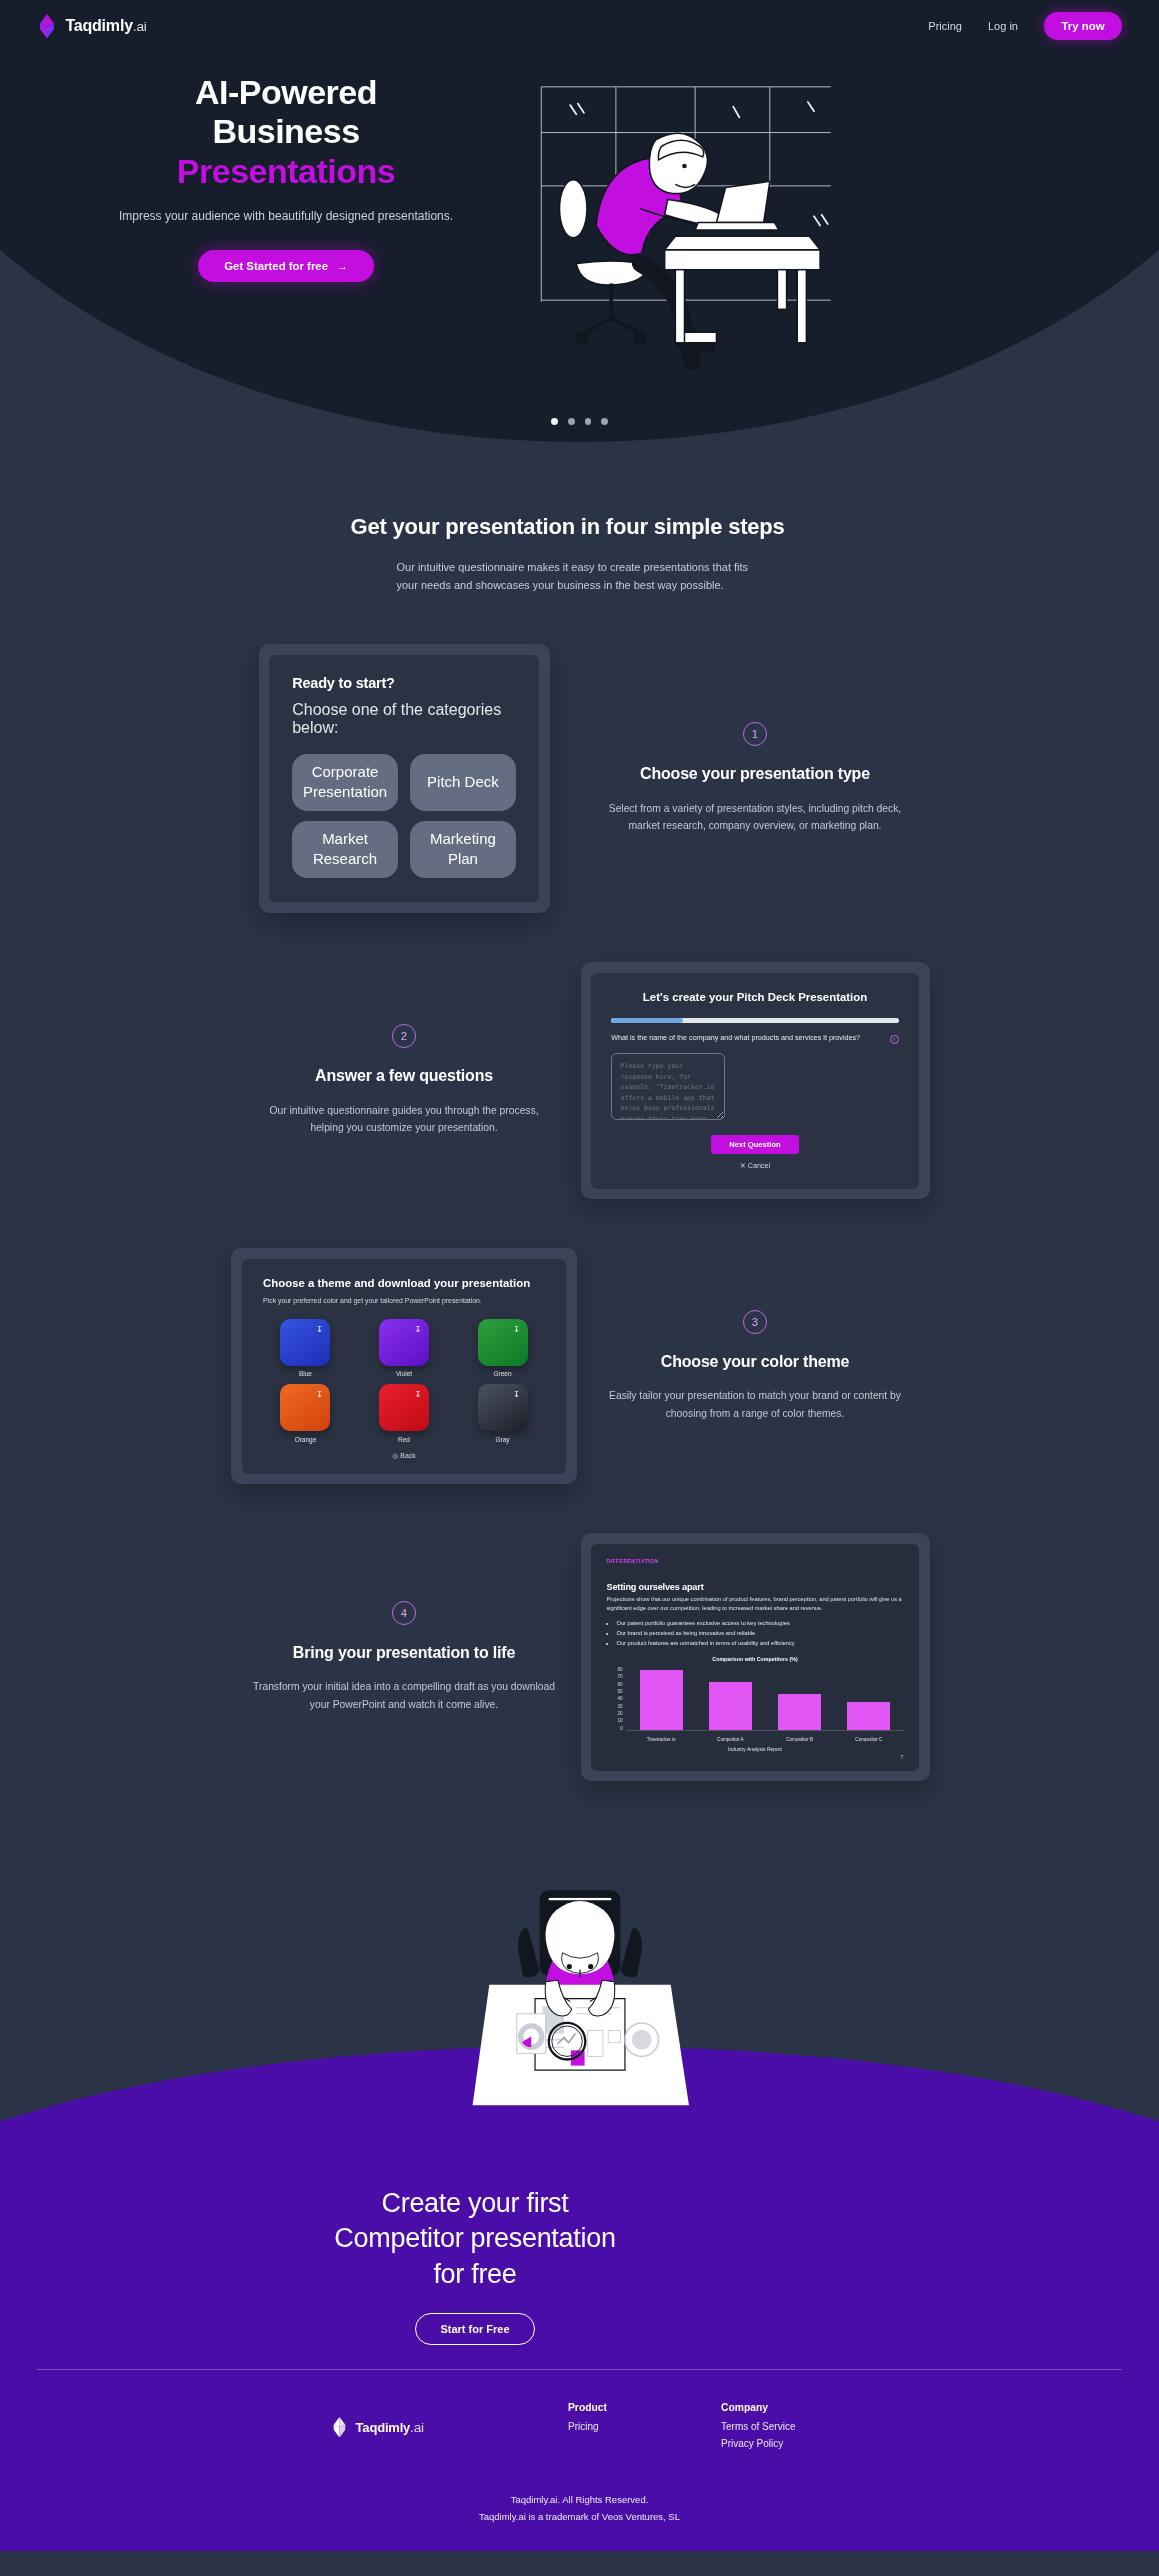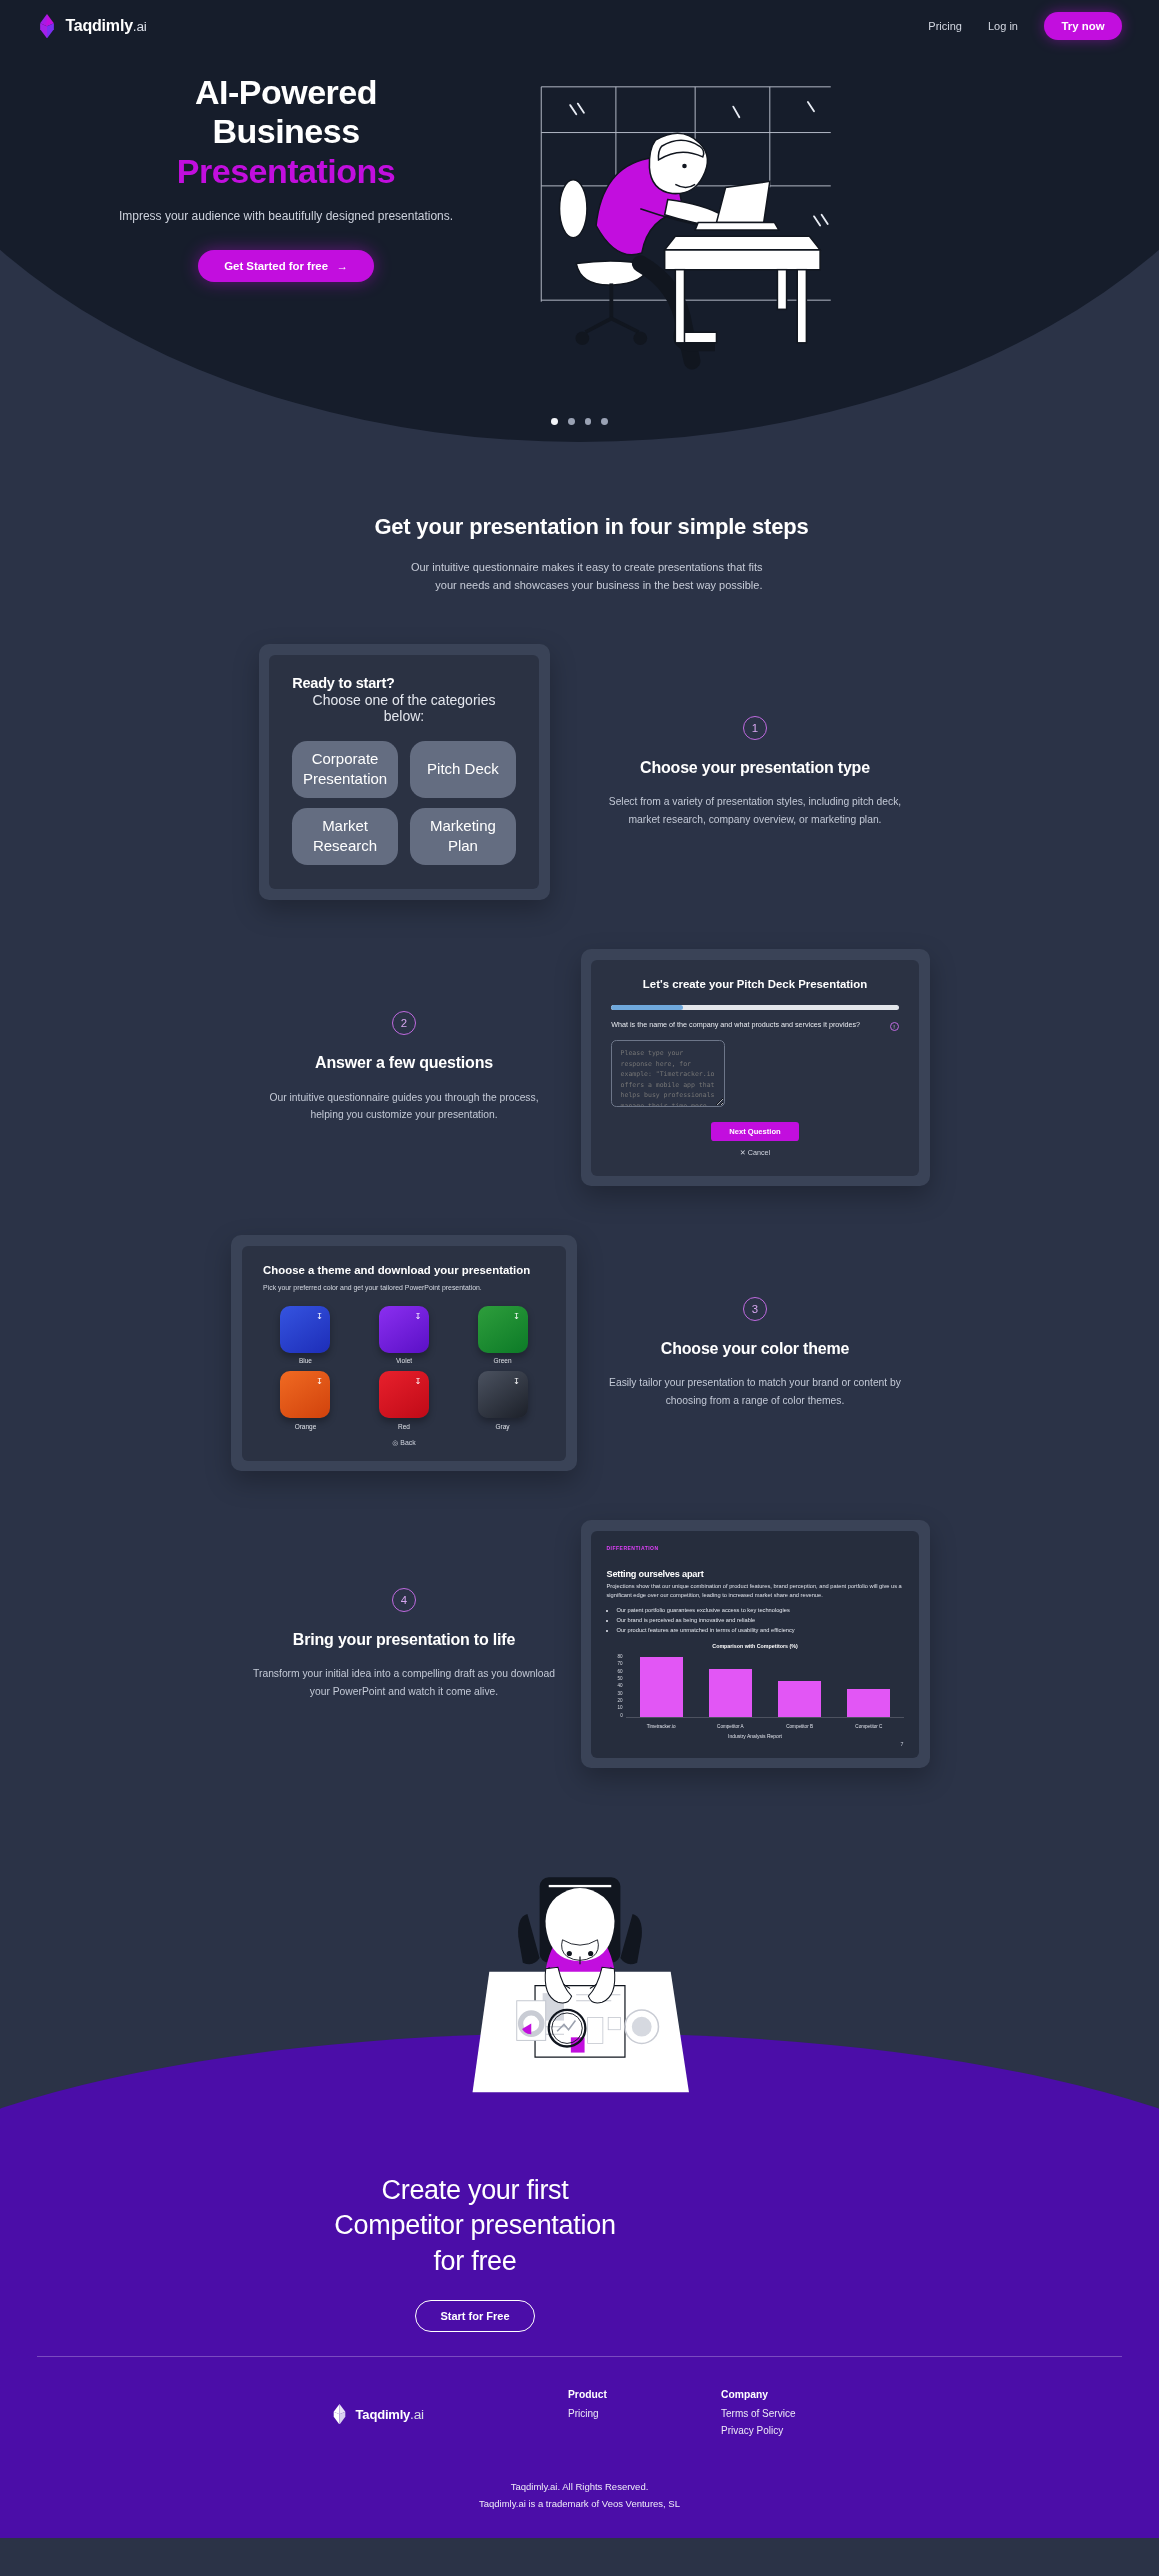--- a/index.html
+++ b/index.html
@@ -49,21 +49,21 @@
     padding:10px 26px; font-size:11.4px; font-weight:bold; cursor:pointer;
     box-shadow:0 0 17px rgba(194,14,222,.45);
   }
   .hero-right { width:633px; position:relative; height:305px; }
   .dots { position:absolute; left:0; top:418px; width:1159px; display:flex; justify-content:center; gap:10px; z-index:6;}
   .dot { width:6.9px; height:6.9px; border-radius:50%; background:#9aa2b4; }
   .dot.on { background:#f2f4f8; }
 
   
   .steps { padding:55px 0 30.5px; }
-  .steps-head { text-align:right; max-width:458px; margin:0 auto; }
+  .steps-head { text-align:left; max-width:458px; margin:0 auto; }
   .steps-head h2 { font-size:22px; line-height:1.25; font-weight:bold; letter-spacing:-0.2px; }
   .steps-head p { margin-top:17px; font-size:11px; line-height:1.72; color:#c7ccd8; padding:0 46px; }
 
   .row { display:flex; align-items:center; justify-content:center; gap:0; margin-top:49px; }
   .col-card { width:351px; display:flex; justify-content:center; }
   .col-text { width:351px; text-align:center; padding:0 24.4px; }
   .step-num {
     width:24px; height:24px; border-radius:50%; border:1.2px solid #c06ae0;
     color:#d6a6ef; display:flex; align-items:center; justify-content:center;
     font-size:11.4px; margin:0 auto 17px;
@@ -74,21 +74,21 @@
   .card {
     background:#3a4357; border-radius:10px; padding:10.7px;
     box-shadow:0 10.7px 26px rgba(0,0,0,.26);
   }
   .card-inner { background:#2b3243; border-radius:6.1px; }
 
   
   .c1 { width:291px; }
   .c1 .card-inner { padding:20px 23px 24.4px; }
   .c1 h4 { font-size:14.5px; font-weight:bold; letter-spacing:-0.2px; }
-  .c1 .sub { margin-top:1px; font-size:14px; color:#e4e7ee;text-align:center; }
+  .c1 .sub { margin-top:10px; font-size:16px; color:#e4e7ee; }
   .chips { margin-top:17px; display:grid; grid-template-columns:1fr 1fr; gap:10px 12.2px; }
   .chip {
     background:#646d81; border:none; border-radius:15.3px; color:#fff;
     font-size:15px; line-height:1.34; padding:8.4px 6.1px; cursor:pointer; text-align:center;
   }
 
   
   .c2 { width:349px; }
   .c2 .card-inner { padding:17px 20px 18.3px; }
   .c2 h4 { text-align:center; font-size:11.4px; font-weight:bold; line-height:1.35; }

